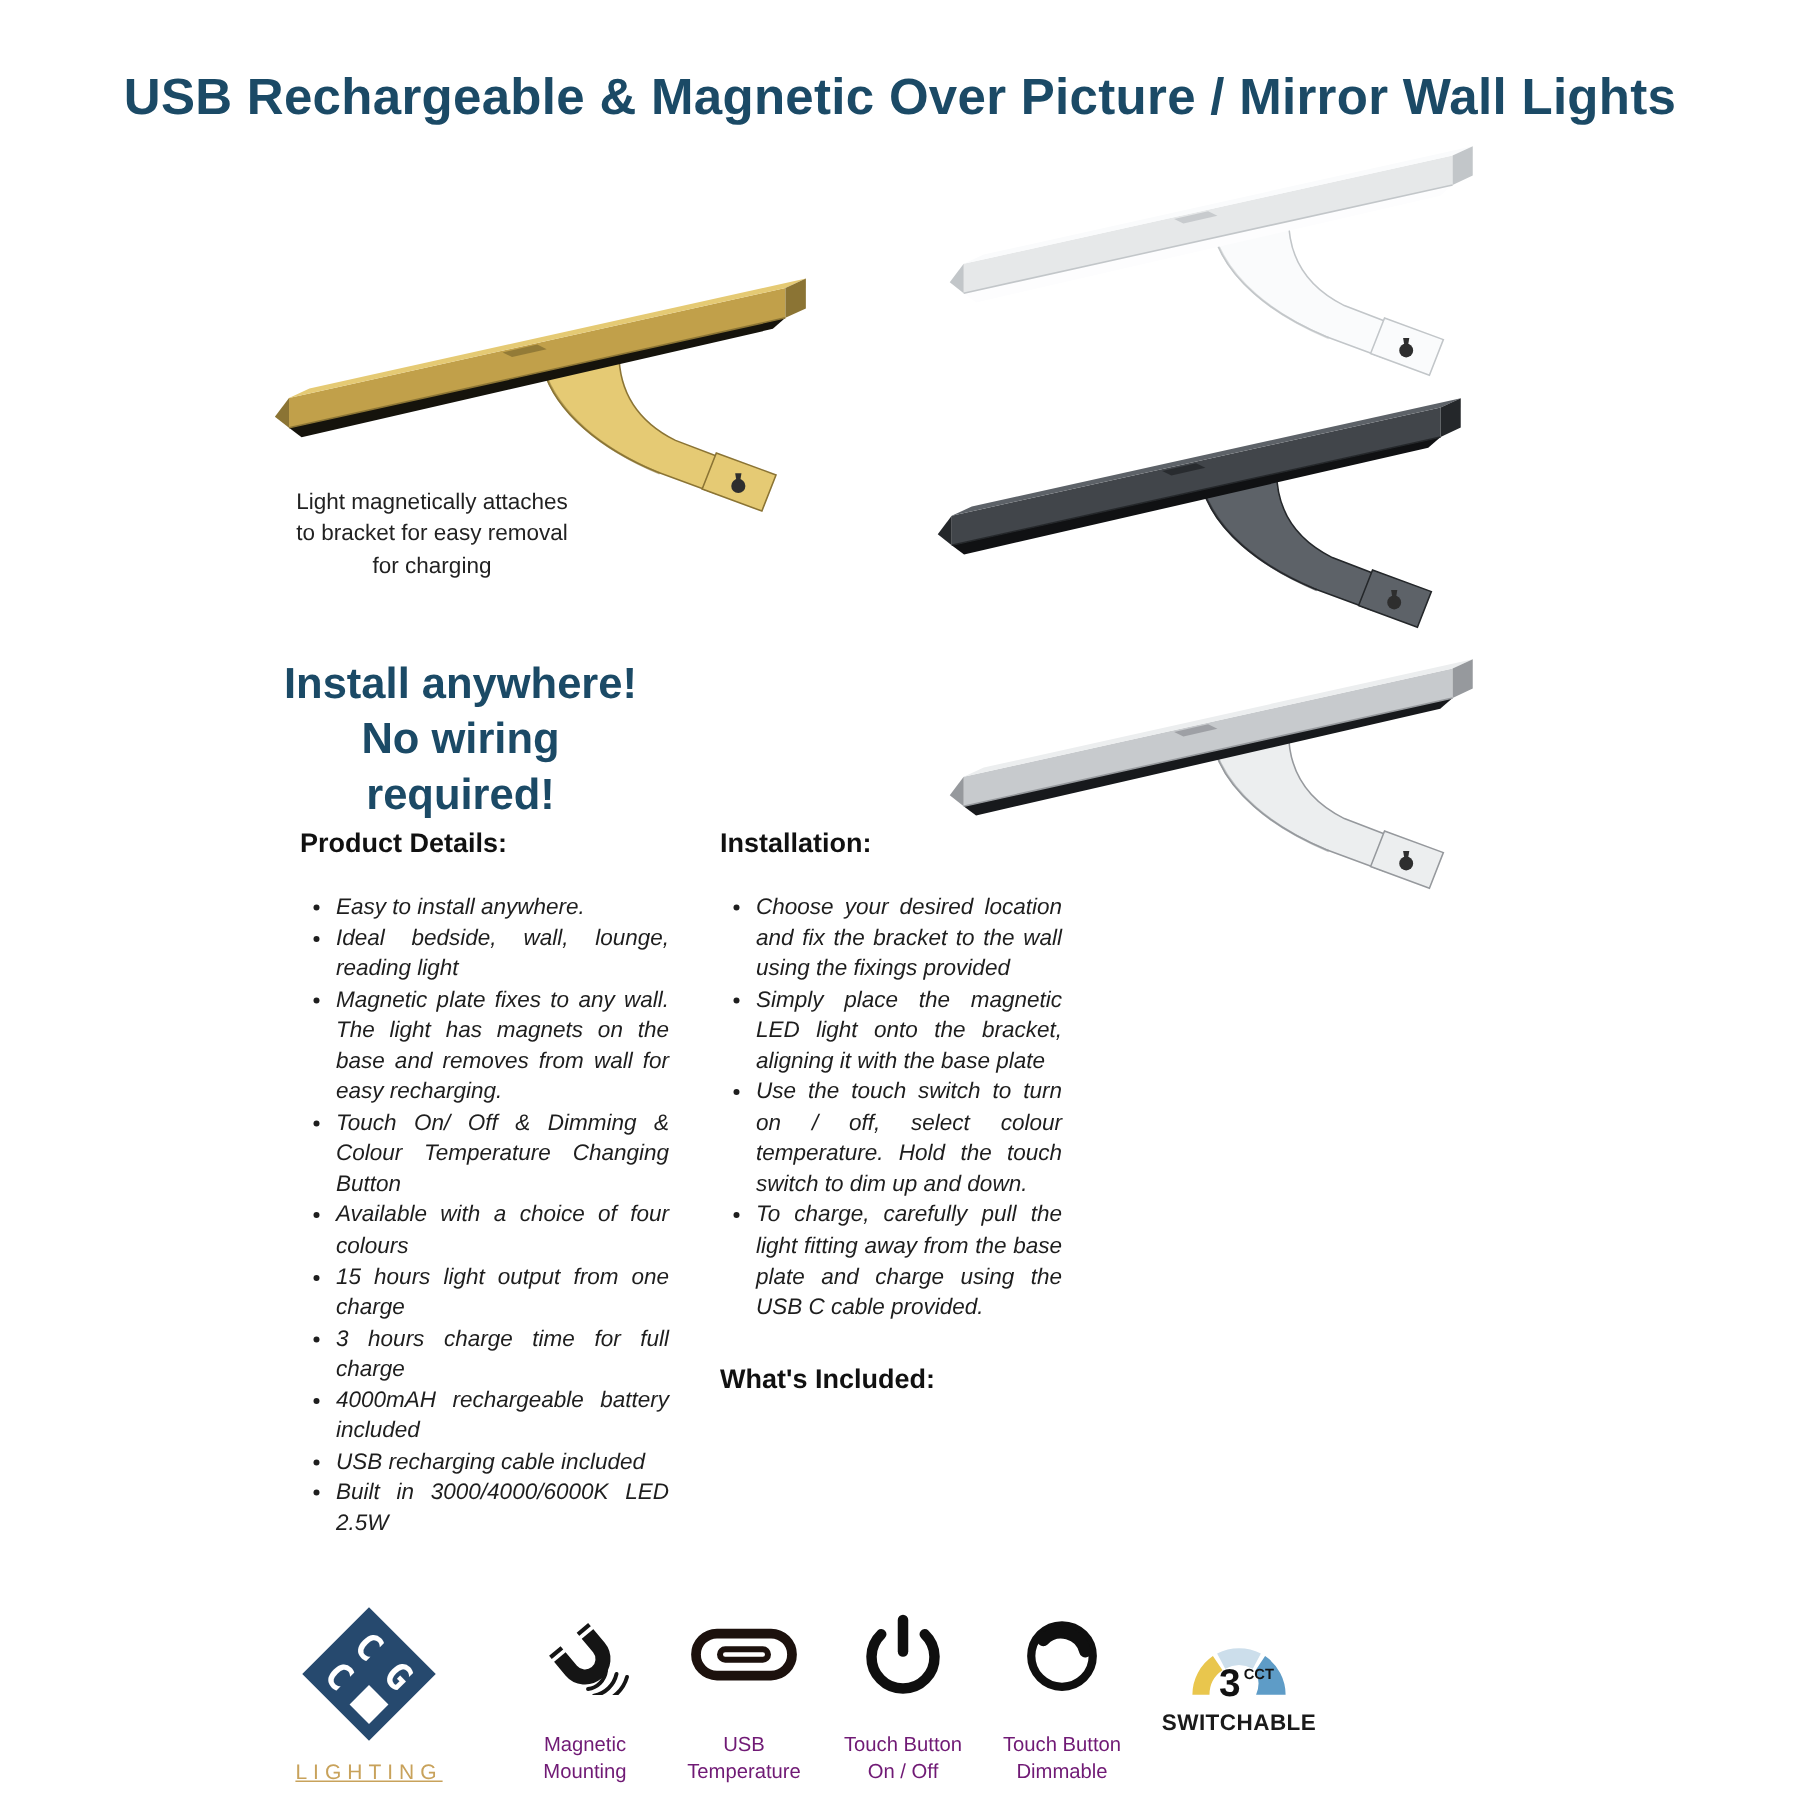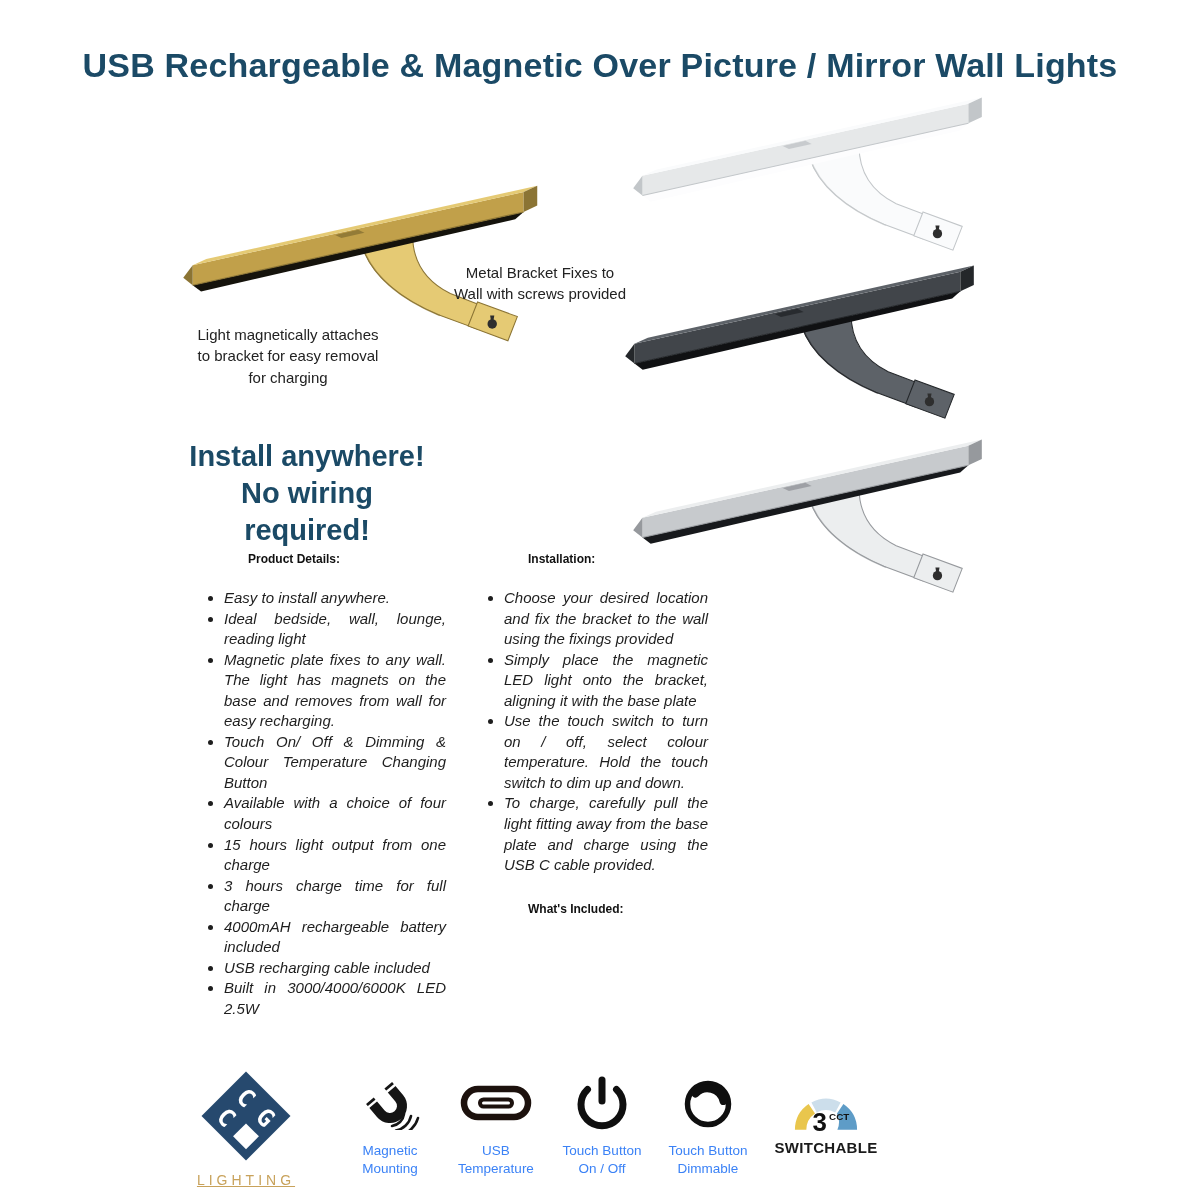--- a/index.html
+++ b/index.html
@@ -20,31 +20,31 @@
   }
   .ann-bracket { left:452px; top:262px; width:176px; }
   .ann-magnetic { left:192px; top:324px; width:192px; }
   .install-banner {
     position:absolute; left:176px; top:438px; width:262px; text-align:center;
     font-size:29px; font-weight:700; color:#1b4a66; line-height:1.28;
   }
   .col { position:absolute; top:552px; }
   .col-left  { left:200px; width:246px; }
   .col-right { left:480px; width:228px; }
-  .section-heading { font-size:12px; font-weight:700; color:#111; margin-bottom:22px;margin-left:48px; }
+  .section-heading { font-size:18px; font-weight:700; color:#111; margin-bottom:22px; }
   ul.bullets { list-style:disc outside; padding-left:24px; margin-bottom:26px;font-style:italic; }
   ul.bullets li {
     font-size:15px; line-height:1.37; text-align:justify; color:#1e1e1e;
   }
   .features-row {
     position:absolute; left:344px; top:1076px; display:flex; align-items:flex-start; gap:14px;
   }
   .feature { width:92px; text-align:center; }
   .feature svg { display:block; margin:0 auto; }
-  .feature-label { margin-top:12px; font-size:13.5px; line-height:1.32; color:#3b82f6; }
+  .feature-label { margin-top:24px; font-size:13.5px; line-height:1.32; color:#701a75; }
   .badge { width:116px; text-align:center; }
   .badge-label { font-size:15px; font-weight:800; color:#1a1a1a; letter-spacing:.3px; margin-top:1px; }
   .brand { position:absolute; left:190px; top:1068px; width:112px; text-align:center; }
   .brand-text { margin-top:4px; font-size:14px; letter-spacing:4px; color:#c8a25b; font-weight:500;text-decoration:underline; }
 </style>
 </head>
 <body>
 
 <div id="page">
 
@@ -140,21 +140,20 @@
     <path d="M 14 91 L 330 21 L 343 15 L 27 85 Z" fill="var(--body-light)"></path>
 
     <path d="M 330 40 L 330 21 L 343 15 L 343 34 Z" fill="var(--body-dark)"></path>
 
     <path d="M 14 91 L 14 110 L 5 103 Z" fill="var(--body-dark)"></path>
 
     <path d="M 150 62 L 172 57 L 178 60 L 156 65 Z" fill="var(--body-dark)" opacity="0.85"></path>
   </svg>
     </div>
 
-  <div class="annotation ann-bracket">Metal Bracket Fixes to Wall with screws provided</div>
   <div class="annotation ann-magnetic">Light magnetically attaches to bracket for easy removal for charging</div>
 
   <div class="install-banner">
     <div>Install anywhere!</div>
     <div>No wiring required!</div>
   </div>
 
   <div class="col col-left">
     <div class="section-heading">Product Details:</div>
     <ul class="bullets">

